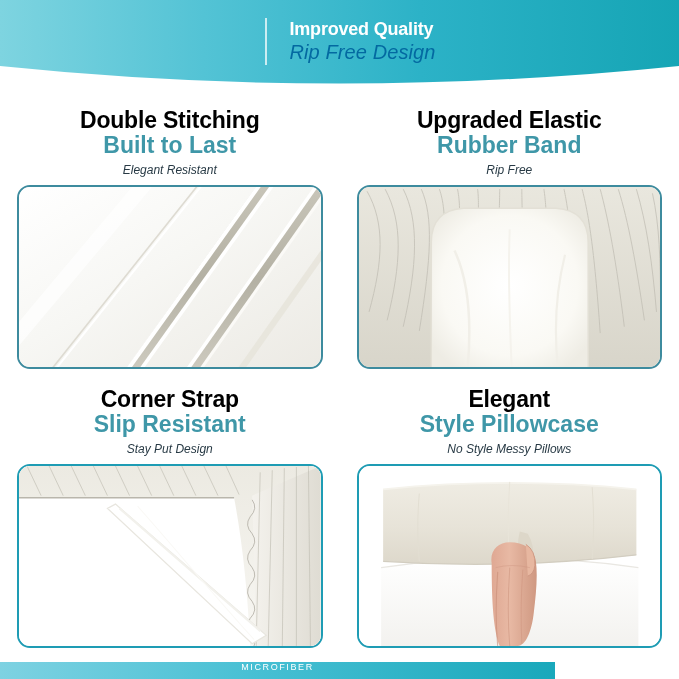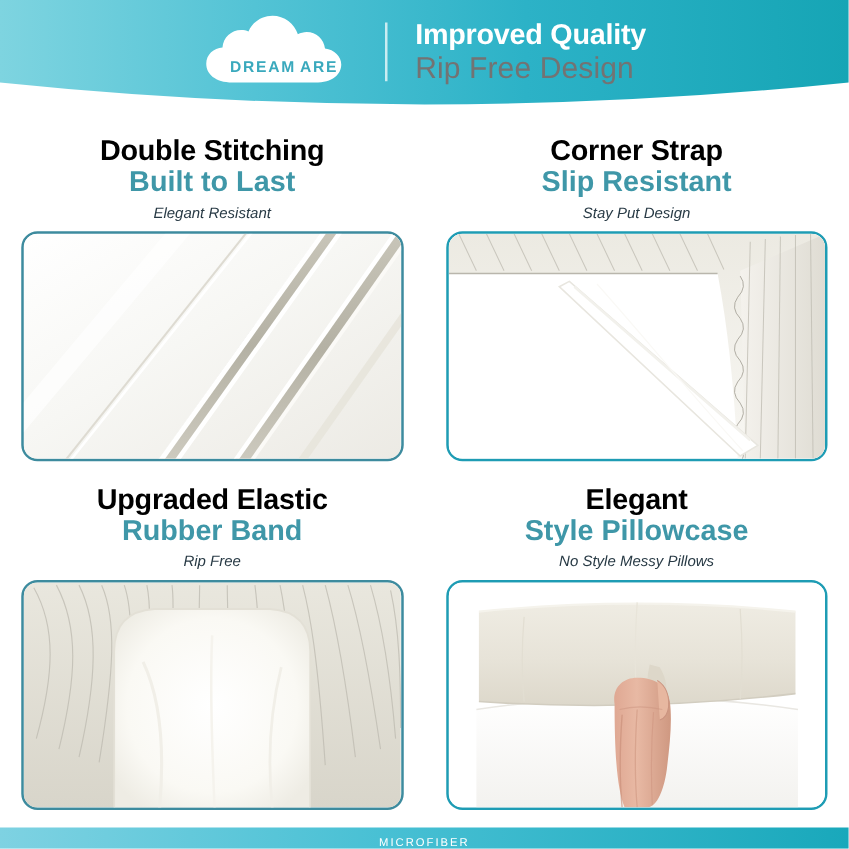--- a/index.html
+++ b/index.html
@@ -61,32 +61,33 @@
 
   .header-text {
     flex: 0 0 auto;
     display: flex;
     flex-direction: column;
     justify-content: center;
     line-height: 1.0;
   }
   .header-title {
     color: #ffffff;
-    font-size: 23px;
+    font-size: 18px;
     font-weight: bold;
     letter-spacing: -0.2px;
     white-space: nowrap;
   }
   .header-subtitle {
-    color: #737373;
-    font-size: 24px;
+    color: #0369a1;
+    font-size: 20px;
     font-weight: 300;
     letter-spacing: 0.1px;
     white-space: nowrap;
     margin-top: 4px;
+    font-style: italic;
   }
 
   
   .grid {
     position: absolute;
     left: 0;
     top: 100px;
     width: 679px;
     height: 558px;
     display: grid;
@@ -144,25 +145,25 @@
     margin-bottom: 10px;
   }
   .photo.bright { border-color: #1e9cb4; }
   .photo svg { display: block; width: 100%; height: 100%; }
 
   
   .footer {
     position: absolute;
     left: 0;
     top: 662px;
-    width: 679px;
+    width: 555px;
     height: 17px;
     background: linear-gradient(to right, #7ed2e2 0%, #48c0d4 45%, #19a8bb 100%);
     display: flex;
-    align-items: flex-end;
+    align-items: flex-start;
     justify-content: center;
   }
   .footer-label {
     color: #ffffff;
     font-size: 9px;
     letter-spacing: 1.6px;
     font-weight: normal;
   }
 </style>
 </head>
@@ -176,32 +177,20 @@
         <stop offset="30%" stop-color="#53c3d5"></stop>
         <stop offset="62%" stop-color="#2cb2c7"></stop>
         <stop offset="100%" stop-color="#16a5b5"></stop>
       </linearGradient>
     </defs>
     <path d="M0,0 L679,0 L679,66 Q339.5,101 0,66 Z" fill="url(#hdrGrad)"></path>
   </svg>
 
   <div class="header-inner">
 
-    <div class="logo-wrap">
-      <svg class="logo-svg" viewBox="0 0 124 62">
-        <path d="M24,56 C10,56 3,49 3,41 C3,33.5 9,28.5 16,28 C16.5,20 23,14 31,14
-                 C33,14 35,14.4 36.8,15.1 C40,7.5 47.6,2.5 56,2.5
-                 C65.5,2.5 73.6,8.8 76.3,17.4 C78.4,16.2 80.8,15.5 83.4,15.5
-                 C91,15.5 97.2,21.3 98,28.7 C105.5,29.6 111,35 111,41.5
-                 C111,49.3 104.2,56 90,56 Z" fill="#ffffff"></path>
-        <text x="22" y="47.5" font-family="'Liberation Sans', sans-serif" font-size="12.5" font-weight="bold" letter-spacing="1.4" fill="#3aa9bd">DREAM</text>
-        <path d="M70.5,33.5 a10.5,10.5 0 1,0 0,21 a8.4,8.4 0 1,1 0,-21 Z" fill="#3aa9bd"></path>
-        <text x="78" y="47.5" font-family="'Liberation Sans', sans-serif" font-size="12.5" font-weight="bold" letter-spacing="1.4" fill="#3aa9bd">ARE</text>
-      </svg>
-    </div>
 
     <div class="header-divider"></div>
 
     <div class="header-text">
       <div class="header-title">Improved Quality</div>
       <div class="header-subtitle">Rip Free Design</div>
     </div>
 
   </div>
 </div>
@@ -235,20 +224,65 @@
           <path d="M104,178 L244,-8" stroke="#ffffff" stroke-width="4" fill="none"></path>
           <path d="M117,178 L257,-8" stroke="#ffffff" stroke-width="3.5" fill="none"></path>
         </g>
         <g>
           <path d="M168,180 L305,-5" stroke="url(#ds-band)" stroke-width="11" fill="none"></path>
           <path d="M162,180 L299,-5" stroke="#ffffff" stroke-width="3.5" fill="none"></path>
           <path d="M175,180 L312,-5" stroke="#fbfaf7" stroke-width="3" fill="none"></path>
         </g>
         <path d="M215,180 L330,25" stroke="#e6e3da" stroke-width="6" fill="none" opacity="0.8"></path>
         <path d="M0,0 L300,0 L300,170 L0,170 Z" fill="none"></path>
+      </svg>
+    </div>
+  </div>
+
+  <div class="cell">
+    <div class="cap-1">Upgraded Elastic</div>
+    <div class="cap-2">Rubber Band</div>
+    <div class="cap-3">Rip Free</div>
+    <div class="photo">
+      <svg viewBox="0 0 300 170" preserveAspectRatio="none">
+        <defs>
+          <radialGradient id="ue-center" cx="50%" cy="48%" r="62%">
+            <stop offset="0%" stop-color="#ffffff"></stop>
+            <stop offset="70%" stop-color="#faf9f4"></stop>
+            <stop offset="100%" stop-color="#eeece4"></stop>
+          </radialGradient>
+          <linearGradient id="ue-out" x1="0" y1="0" x2="0" y2="1">
+            <stop offset="0%" stop-color="#e9e7de"></stop>
+            <stop offset="100%" stop-color="#d8d5ca"></stop>
+          </linearGradient>
+        </defs>
+        <rect x="0" y="0" width="300" height="170" fill="url(#ue-out)"></rect>
+        <g stroke="#bdbab0" stroke-width="0.9" fill="none" opacity="0.75">
+          <path d="M8,4 C26,34 24,70 10,118"></path>
+          <path d="M26,2 C44,34 42,72 28,126"></path>
+          <path d="M44,2 C60,32 58,74 44,132"></path>
+          <path d="M62,2 C74,28 72,66 60,136"></path>
+          <path d="M80,2 C88,24 86,54 78,140"></path>
+          <path d="M98,2 C102,20 100,42 96,142"></path>
+          <path d="M118,2 C120,16 118,34 116,144"></path>
+          <path d="M140,2 C140,14 139,30 138,146"></path>
+          <path d="M162,2 C162,14 163,30 164,146"></path>
+          <path d="M184,2 C186,16 188,34 190,144"></path>
+          <path d="M204,2 C208,20 212,44 216,142"></path>
+          <path d="M222,2 C228,24 234,56 240,138"></path>
+          <path d="M240,2 C248,30 256,70 264,132"></path>
+          <path d="M258,2 C268,32 276,74 284,126"></path>
+          <path d="M276,2 C286,34 292,72 296,118"></path>
+          <path d="M292,6 C299,36 300,70 300,110"></path>
+        </g>
+        <path d="M72,172 L72,52 Q72,22 104,20 L196,20 Q228,22 228,52 L228,172 Z" fill="url(#ue-center)"></path>
+        <path d="M72,172 L72,52 Q72,22 104,20 L196,20 Q228,22 228,52 L228,172" fill="none" stroke="#e3e0d6" stroke-width="1.4"></path>
+        <path d="M95,60 C110,90 112,130 108,172" stroke="#f1efe8" stroke-width="2.5" fill="none"></path>
+        <path d="M205,64 C196,98 194,136 198,172" stroke="#f1efe8" stroke-width="2.2" fill="none"></path>
+        <path d="M150,40 C148,80 150,130 152,172" stroke="#f5f3ed" stroke-width="2" fill="none"></path>
       </svg>
     </div>
   </div>
 
   <div class="cell">
     <div class="cap-1">Corner Strap</div>
     <div class="cap-2">Slip Resistant</div>
     <div class="cap-3">Stay Put Design</div>
     <div class="photo bright">
       <svg viewBox="0 0 300 170" preserveAspectRatio="none">
@@ -290,65 +324,20 @@
         </g>
         <path d="M96,36 L246,160 L232,168 L88,40 Z" fill="#ffffff"></path>
         <path d="M96,36 L246,160 L232,168 L88,40 Z" fill="none" stroke="#e8e6df" stroke-width="1.2"></path>
         <path d="M100,40 L240,156" stroke="#f2f1ec" stroke-width="2" fill="none"></path>
         <path d="M118,38 C150,72 190,118 234,164" stroke="#faf9f6" stroke-width="1" fill="none"></path>
       </svg>
     </div>
   </div>
 
   <div class="cell">
-    <div class="cap-1">Upgraded Elastic</div>
-    <div class="cap-2">Rubber Band</div>
-    <div class="cap-3">Rip Free</div>
-    <div class="photo">
-      <svg viewBox="0 0 300 170" preserveAspectRatio="none">
-        <defs>
-          <radialGradient id="ue-center" cx="50%" cy="48%" r="62%">
-            <stop offset="0%" stop-color="#ffffff"></stop>
-            <stop offset="70%" stop-color="#faf9f4"></stop>
-            <stop offset="100%" stop-color="#eeece4"></stop>
-          </radialGradient>
-          <linearGradient id="ue-out" x1="0" y1="0" x2="0" y2="1">
-            <stop offset="0%" stop-color="#e9e7de"></stop>
-            <stop offset="100%" stop-color="#d8d5ca"></stop>
-          </linearGradient>
-        </defs>
-        <rect x="0" y="0" width="300" height="170" fill="url(#ue-out)"></rect>
-        <g stroke="#bdbab0" stroke-width="0.9" fill="none" opacity="0.75">
-          <path d="M8,4 C26,34 24,70 10,118"></path>
-          <path d="M26,2 C44,34 42,72 28,126"></path>
-          <path d="M44,2 C60,32 58,74 44,132"></path>
-          <path d="M62,2 C74,28 72,66 60,136"></path>
-          <path d="M80,2 C88,24 86,54 78,140"></path>
-          <path d="M98,2 C102,20 100,42 96,142"></path>
-          <path d="M118,2 C120,16 118,34 116,144"></path>
-          <path d="M140,2 C140,14 139,30 138,146"></path>
-          <path d="M162,2 C162,14 163,30 164,146"></path>
-          <path d="M184,2 C186,16 188,34 190,144"></path>
-          <path d="M204,2 C208,20 212,44 216,142"></path>
-          <path d="M222,2 C228,24 234,56 240,138"></path>
-          <path d="M240,2 C248,30 256,70 264,132"></path>
-          <path d="M258,2 C268,32 276,74 284,126"></path>
-          <path d="M276,2 C286,34 292,72 296,118"></path>
-          <path d="M292,6 C299,36 300,70 300,110"></path>
-        </g>
-        <path d="M72,172 L72,52 Q72,22 104,20 L196,20 Q228,22 228,52 L228,172 Z" fill="url(#ue-center)"></path>
-        <path d="M72,172 L72,52 Q72,22 104,20 L196,20 Q228,22 228,52 L228,172" fill="none" stroke="#e3e0d6" stroke-width="1.4"></path>
-        <path d="M95,60 C110,90 112,130 108,172" stroke="#f1efe8" stroke-width="2.5" fill="none"></path>
-        <path d="M205,64 C196,98 194,136 198,172" stroke="#f1efe8" stroke-width="2.2" fill="none"></path>
-        <path d="M150,40 C148,80 150,130 152,172" stroke="#f5f3ed" stroke-width="2" fill="none"></path>
-      </svg>
-    </div>
-  </div>
-
-  <div class="cell">
     <div class="cap-1">Elegant</div>
     <div class="cap-2">Style Pillowcase</div>
     <div class="cap-3">No Style Messy Pillows</div>
     <div class="photo bright">
       <svg viewBox="0 0 300 170" preserveAspectRatio="none">
         <defs>
           <linearGradient id="ep-flap" x1="0" y1="0" x2="0" y2="1">
             <stop offset="0%" stop-color="#efece3"></stop>
             <stop offset="55%" stop-color="#e7e3d8"></stop>
             <stop offset="100%" stop-color="#ddd8cb"></stop>

